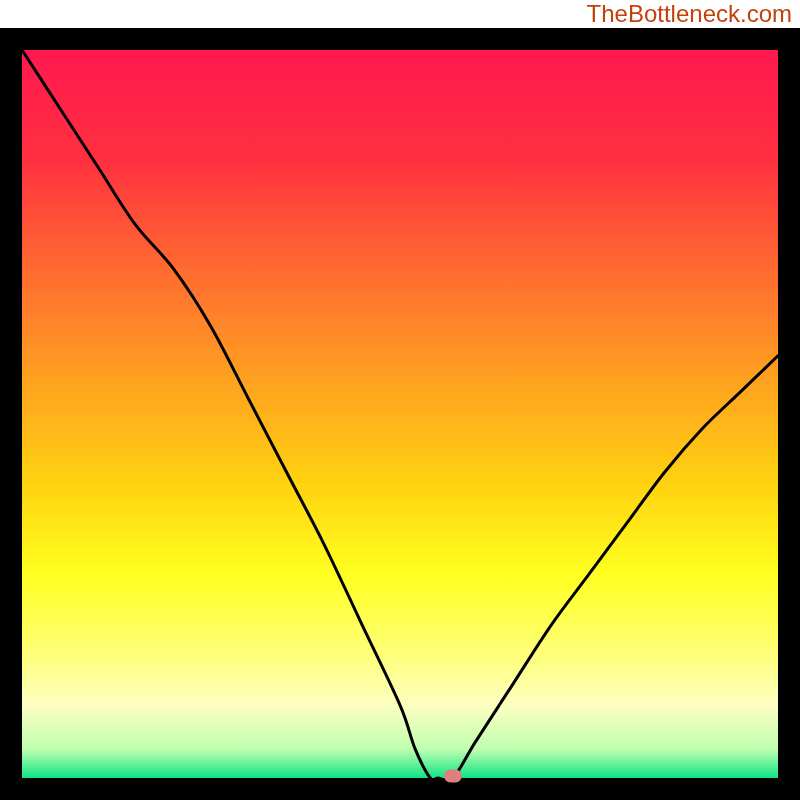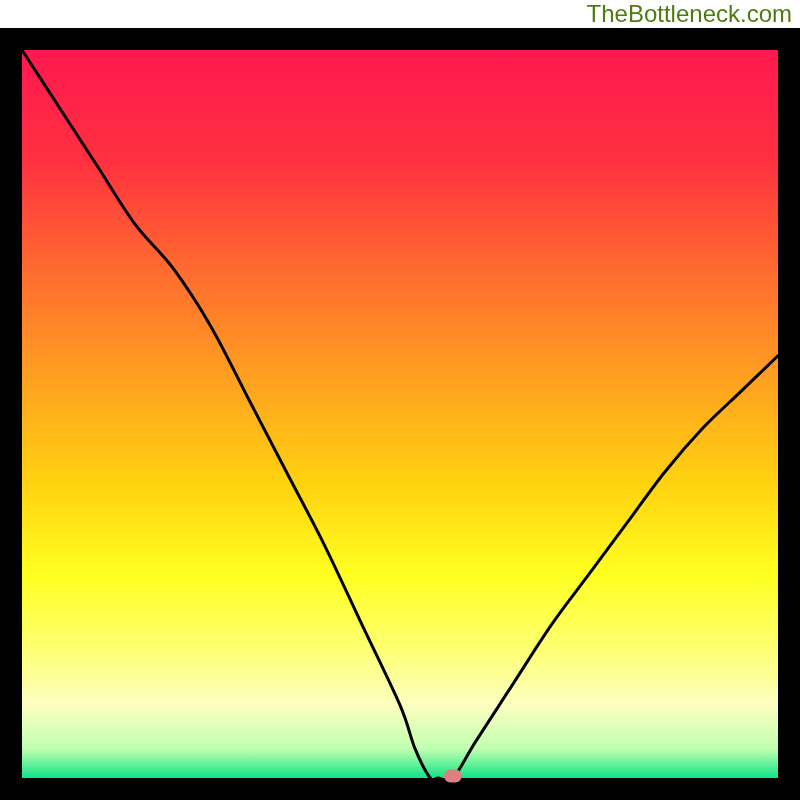--- a/index.html
+++ b/index.html
@@ -14,21 +14,21 @@
     position: relative;
   }
   svg {
     display: block;
   }
   .watermark {
     position: absolute;
     top: 0;
     right: 8px;
     font-size: 24px;
-    color: #4d7c0f;
+    color: #c2410c;
     font-family: Arial, Helvetica, sans-serif;
   }
 </style>
 </head>
 <body>
 
 <div class="chart-wrap">
   <div class="watermark">TheBottleneck.com</div>
   <svg id="chart-svg" width="800" height="800" viewBox="0 0 800 800">
       <defs>

